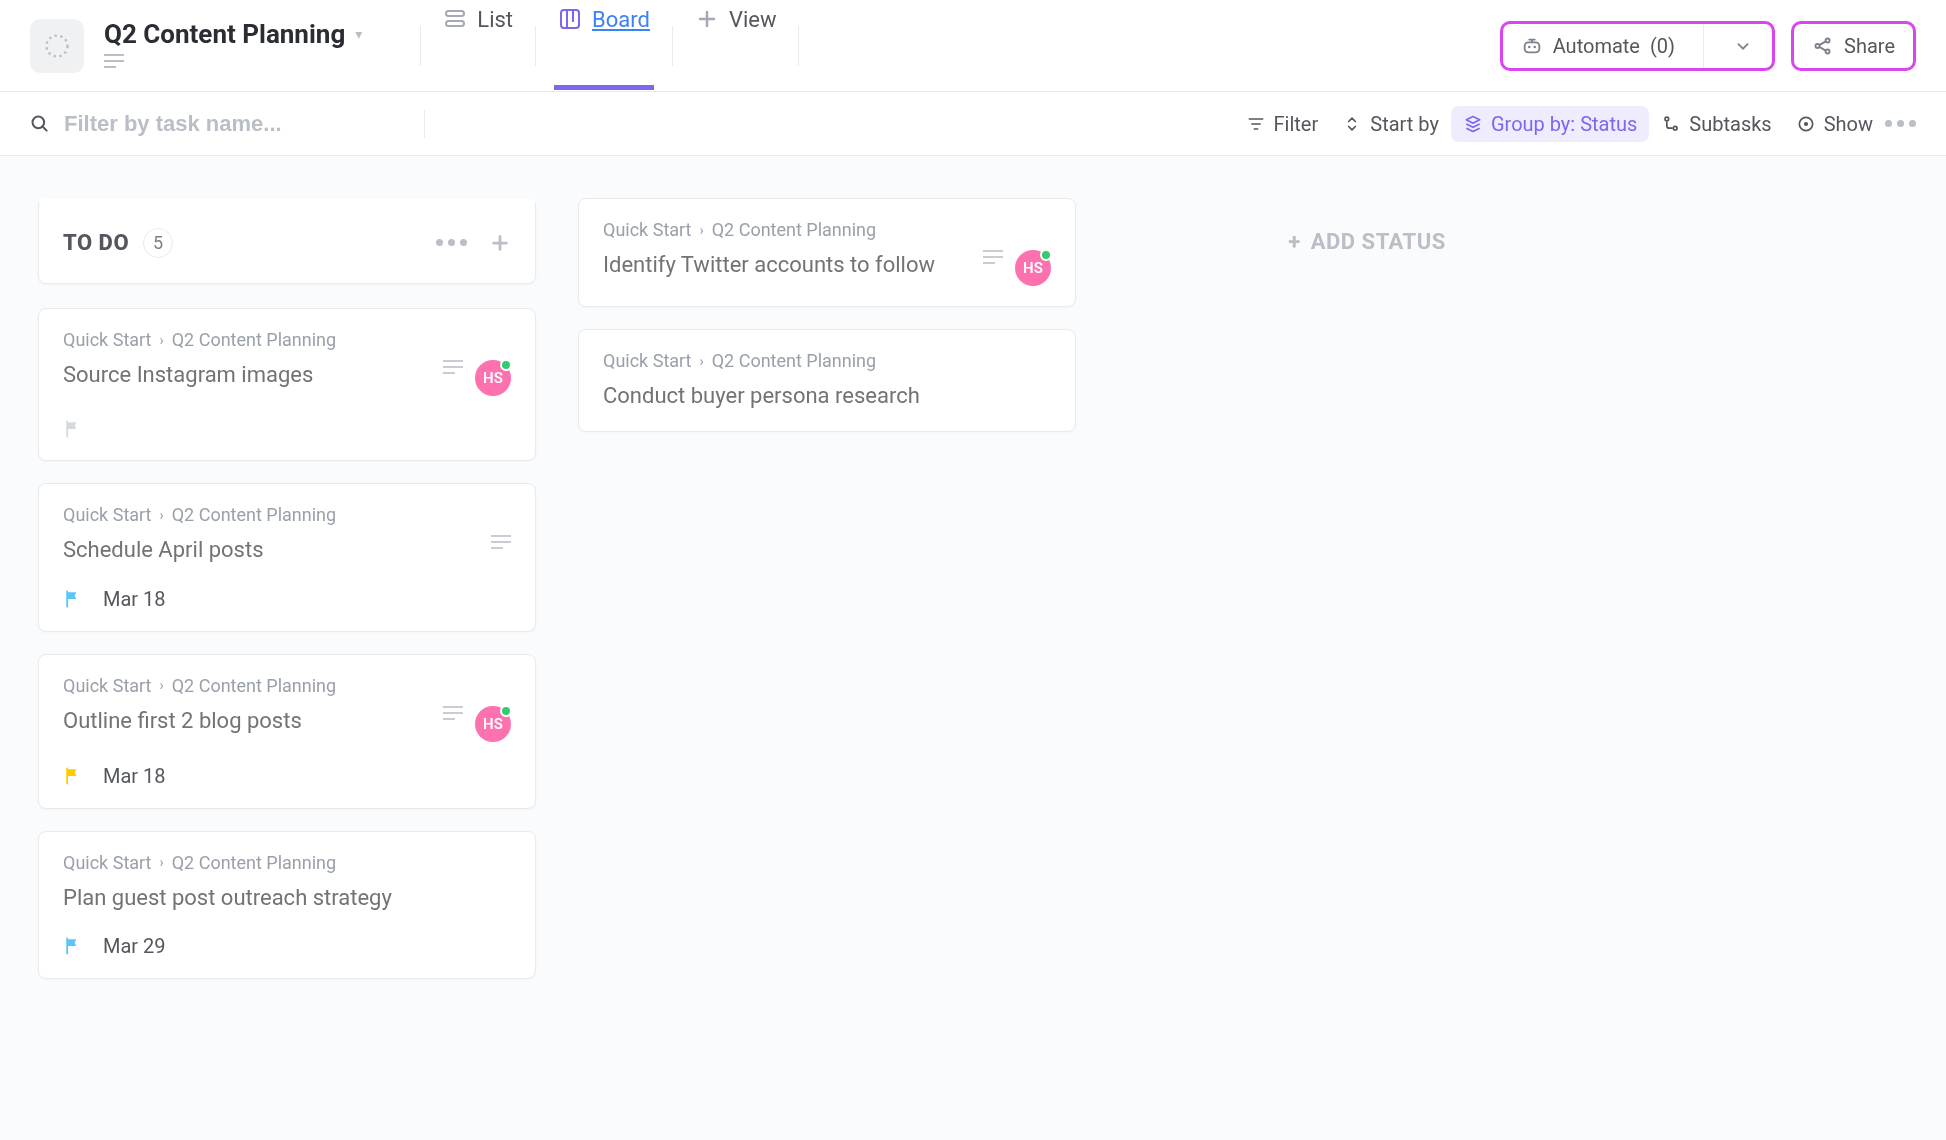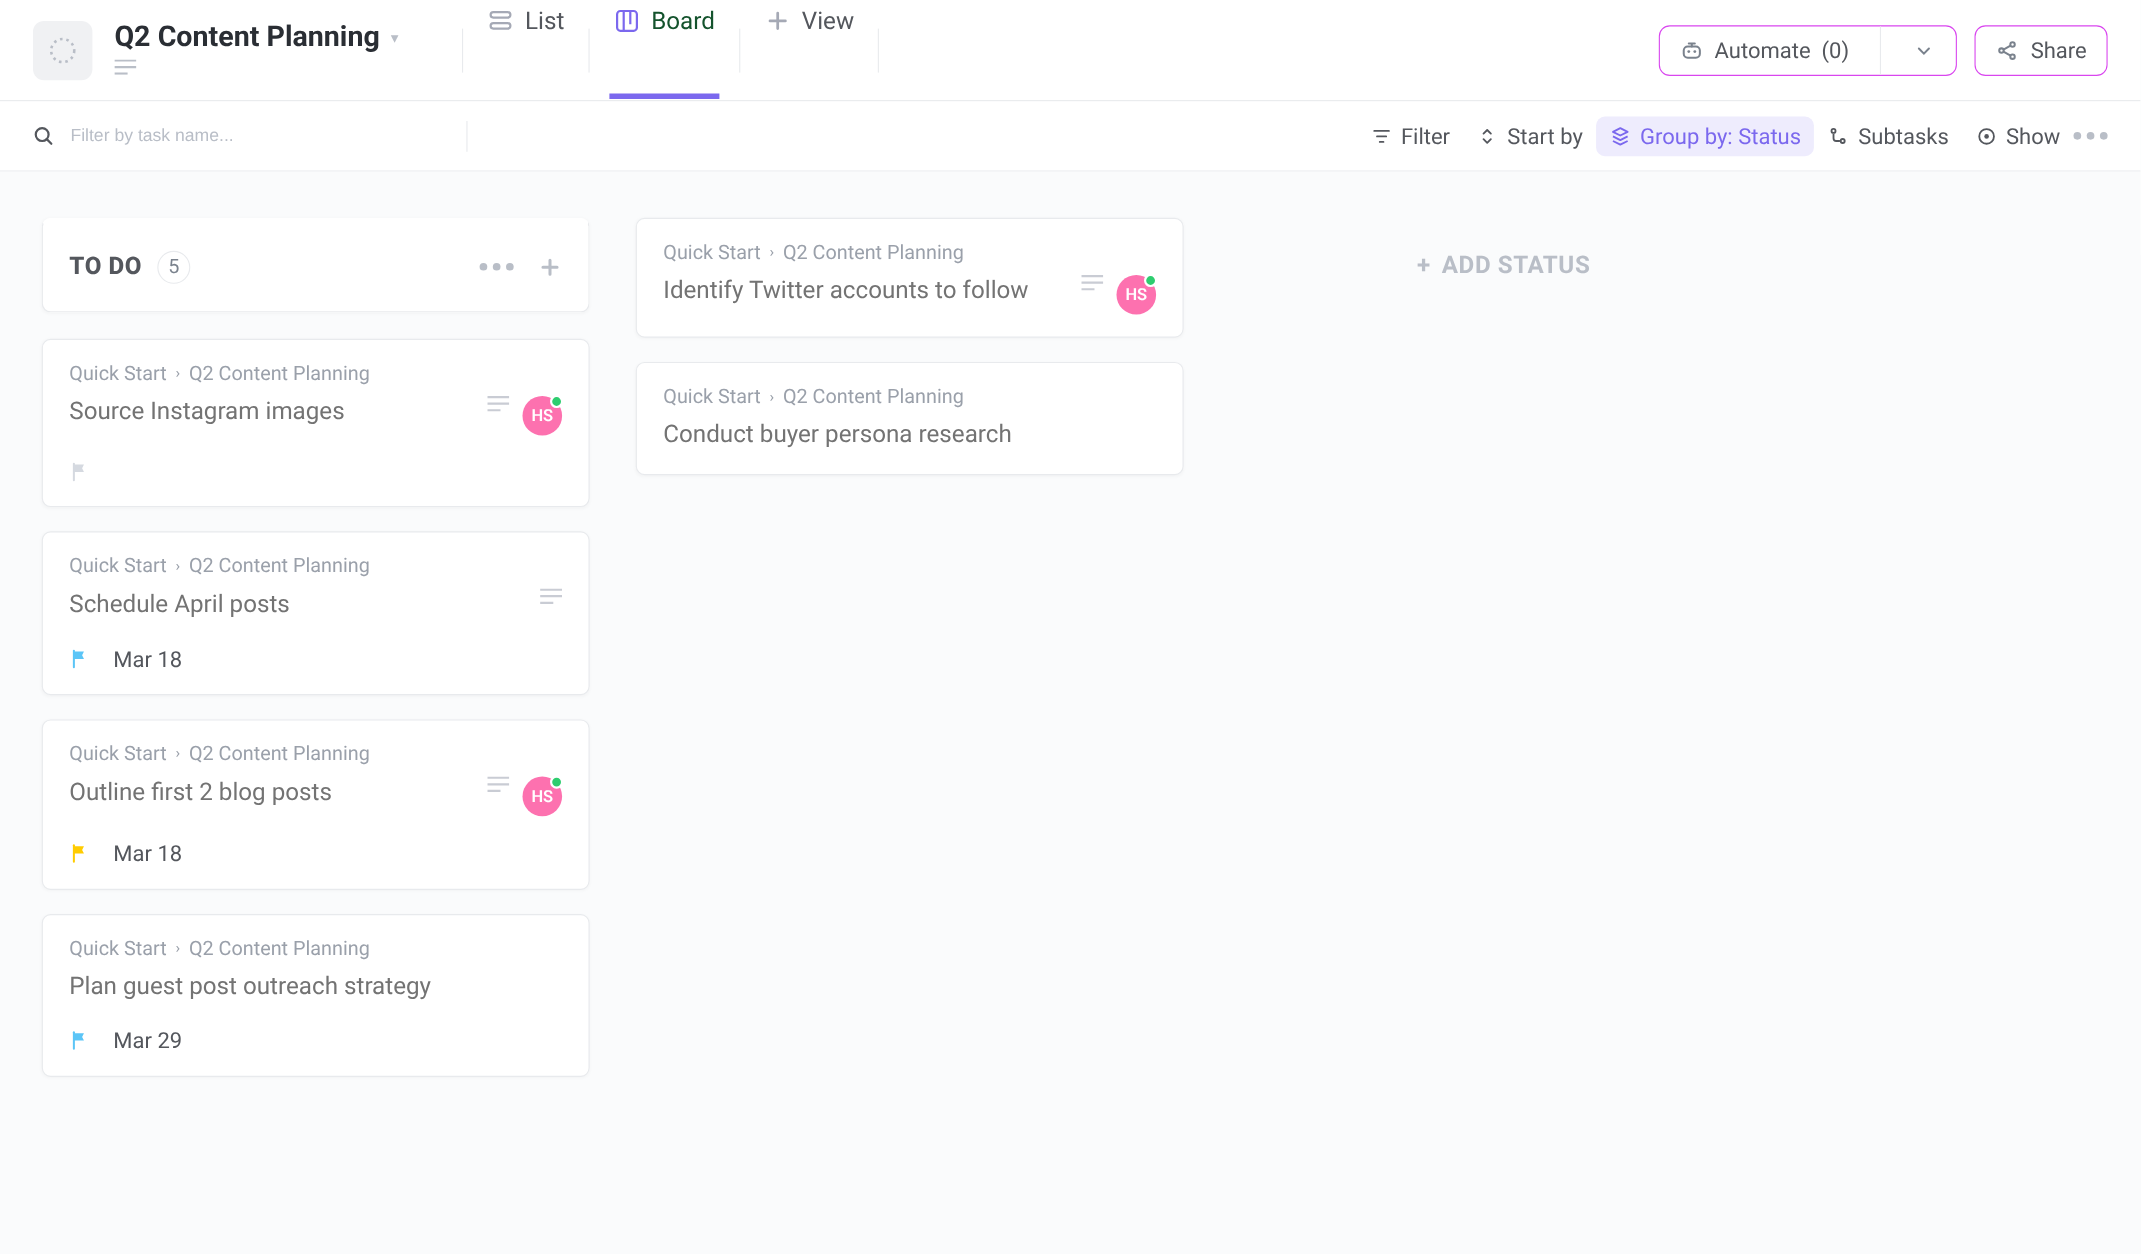--- a/index.html
+++ b/index.html
@@ -38,45 +38,45 @@
     display: flex; align-items: center; height: 100%;
     margin-left: 40px;
   }
   .view-sep { width: 1px; height: 40px; background: #e8eaed; margin: 0 18px; }
   .view-item {
     display: flex; align-items: flex-start; gap: 10px;
     font-size: 22px; color: #54575d; cursor: pointer;
     padding: 0 4px; height: 88px;
     border-bottom: 5px solid transparent; border-top: 5px solid transparent;
   }
-  .view-item.active { color: #14532d; border-bottom-color: #7b68ee; }
+  .view-item.active { color: #3b82f6; border-bottom-color: #7b68ee; text-decoration: underline; }
   .view-item svg { width: 24px; height: 24px; }
 
   .header-right { margin-left: auto; display: flex; align-items: center; gap: 16px; }
   .btn {
     display: flex; align-items: center; gap: 10px;
-    border: 1px solid #d946ef; border-radius: 10px;
+    border: 3px solid #d946ef; border-radius: 10px;
     padding: 10px 18px; font-size: 20px; color: #54575d;
     background: #fff; cursor: pointer;
   }
   .btn-split { padding: 0; }
   .btn-split .seg { padding: 10px 18px; display: flex; align-items: center; gap: 10px; }
   .btn-split .sep { width: 1px; align-self: stretch; background: #e8eaed; }
   .btn svg { width: 22px; height: 22px; }
 
   
   .toolbar {
     display: flex; align-items: center;
     height: 64px; padding: 0 30px;
     border-bottom: 1px solid #e8eaed;
   }
   .search-wrap { display: flex; align-items: center; gap: 14px; color: #b9bec7; }
   .search-input {
-    border: none; outline: none; font-size: 16px; color: #54575d;
-    width: 340px; background: transparent;
+    border: none; outline: none; font-size: 22px; color: #54575d;
+    width: 340px; background: transparent; font-weight: bold;
   }
   .search-input::placeholder { color: #b9bec7; }
   .search-sep { width: 1px; height: 28px; background: #e8eaed; margin-left: 6px; }
 
   .toolbar-right { margin-left: auto; display: flex; align-items: center; }
   .tool {
     display: flex; align-items: center; gap: 8px;
     font-size: 20px; color: #54575d; cursor: pointer;
     padding: 6px 12px; border-radius: 8px;
   }

